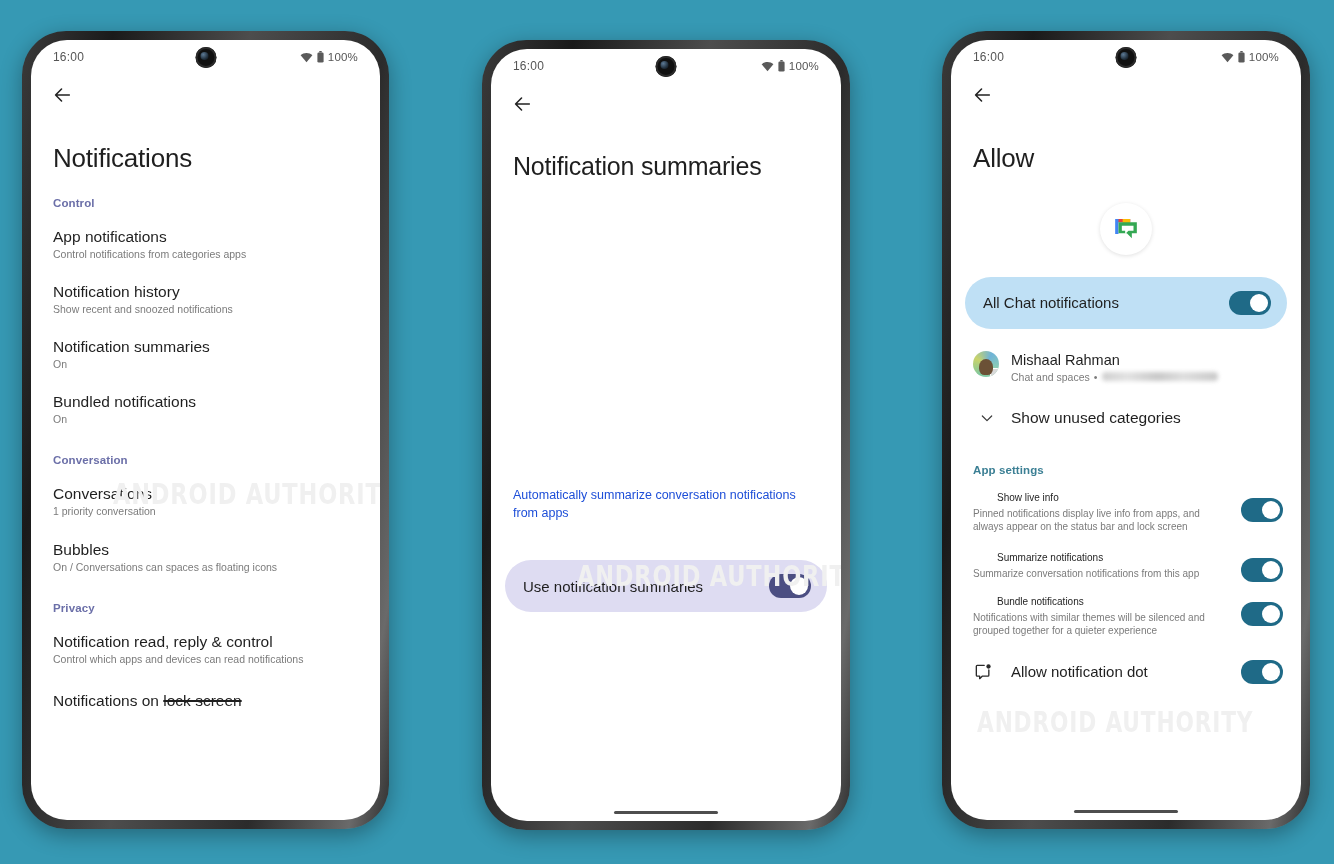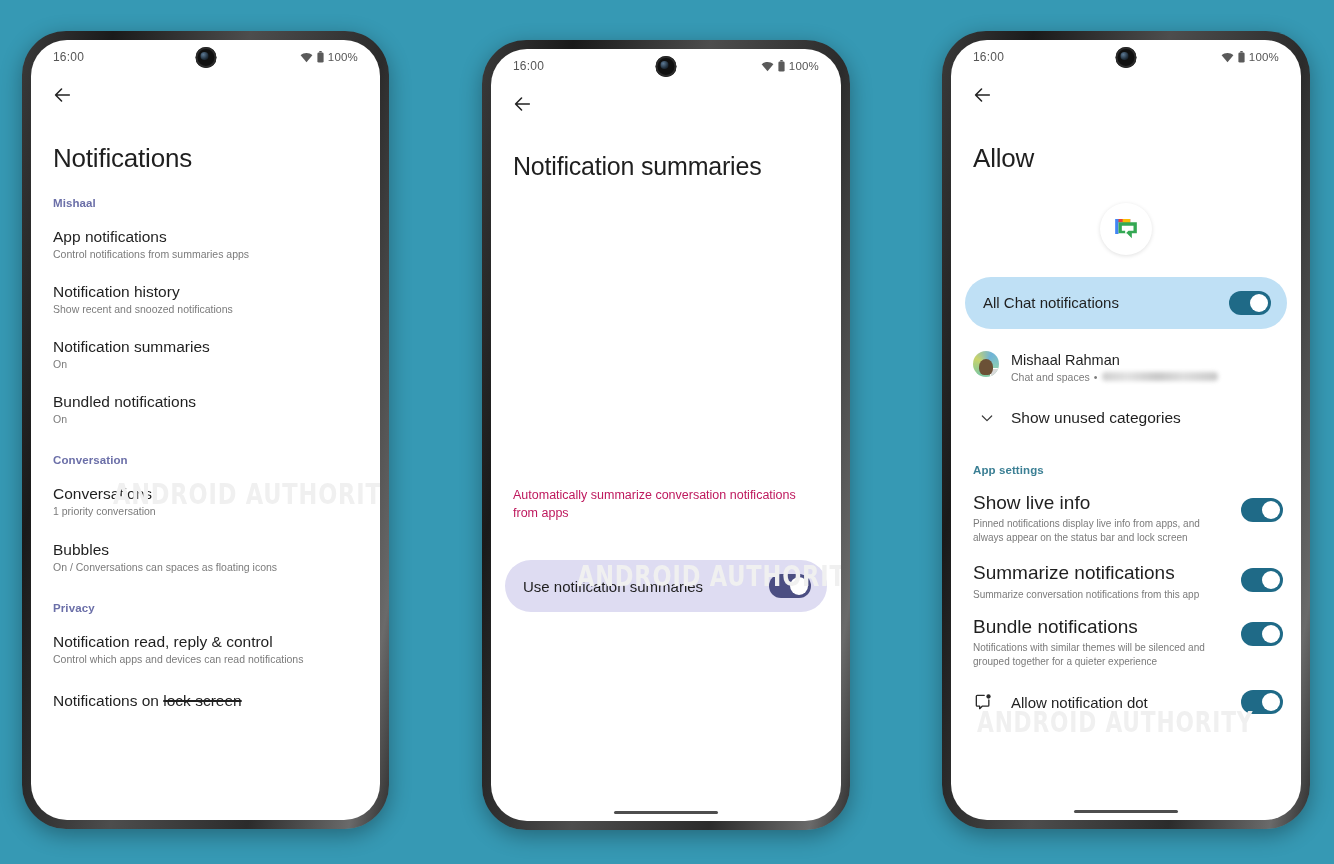--- a/index.html
+++ b/index.html
@@ -171,21 +171,21 @@
     display:inline-block; width:116px; height:9px; border-radius:4px;
     background: linear-gradient(90deg,#cfcfcf,#e2e2e2 22%,#c8c8c8 48%,#dedede 70%,#c9c9c9 100%);
     filter: blur(2.2px);
   }
   .expand-row { display:flex; align-items:center; gap: 16px; padding: 0 28px; }
   .chev { width: 16px; height: 16px; flex:none; }
   .expand-label { font-size: 15.5px; color:#1f1f1f; }
 
   .setting-row { display:flex; align-items:flex-start; padding: 0 18px 0 22px; }
   .setting-texts { flex: 1 1 auto; padding-right: 12px; }
-  .setting-title { font-size: 19px; color:#1f1f1f; line-height:1.2; }
+  .setting-title { font-size: 10px; color:#1f1f1f; line-height:1.2;margin-left:24px; }
   .setting-sub { font-size: 10px; color:#7b7b7b; line-height:1.35; margin-top:3px; }
   .setting-row .switch { margin-top: 6px; }
 
   .dot-row { display:flex; align-items:center; padding: 0 18px 0 22px; gap: 18px; }
   .dot-icon { width: 20px; height: 20px; flex:none; }
   .dot-label { font-size: 15px; color:#1f1f1f; }
 
   .gesture-bar {
     position: absolute; left: 50%; transform: translateX(-50%);
     bottom: 7px;
@@ -218,25 +218,25 @@
 
       <div class="backrow">
         <svg class="back-arrow" viewBox="0 0 24 24">
           <path d="M20 12H5M5 12l6.5-6.5M5 12l6.5 6.5" fill="none" stroke="#222" stroke-width="1.7" stroke-linecap="round" stroke-linejoin="round"></path>
         </svg>
       </div>
 
       <h1 class="page-title">Notifications</h1>
 
       <div style="height:24px"></div>
-      <div class="section-hdr" style="color:#6b6fa8">Mishaal</div>
+      <div class="section-hdr" style="color:#6b6fa8">Control</div>
 
       <div class="list-item" style="margin-top:18px">
         <div class="li-title">App notifications</div>
-        <div class="li-sub">Control notifications from summaries apps</div>
+        <div class="li-sub">Control notifications from categories apps</div>
       </div>
       <div class="list-item" style="margin-top:20px">
         <div class="li-title">Notification history</div>
         <div class="li-sub">Show recent and snoozed notifications</div>
       </div>
       <div class="list-item" style="margin-top:20px">
         <div class="li-title">Notification summaries</div>
         <div class="li-sub">On</div>
       </div>
       <div class="list-item" style="margin-top:20px">
@@ -292,21 +292,21 @@
 
       <div class="backrow">
         <svg class="back-arrow" viewBox="0 0 24 24">
           <path d="M20 12H5M5 12l6.5-6.5M5 12l6.5 6.5" fill="none" stroke="#222" stroke-width="1.7" stroke-linecap="round" stroke-linejoin="round"></path>
         </svg>
       </div>
 
       <h1 class="page-title small">Notification summaries</h1>
 
       <div style="position:absolute; left:0; right:0; top:437px;">
-        <div style="padding:0 22px; font-size:12.5px; color:#be185d; line-height:1.45;">Automatically summarize conversation notifications from apps</div>
+        <div style="padding:0 22px; font-size:12.5px; color:#1d4ed8; line-height:1.45;">Automatically summarize conversation notifications from apps</div>
 
         <div style="padding:0 14px; margin-top:38px;">
           <div class="toggle-card" style="background:#dedcf2;">
             <span class="tc-label">Use notification summaries</span>
             <span class="switch" style="background:#4b4e82;">
               <span class="knob"></span>
             </span>
           </div>
         </div>
       </div>

